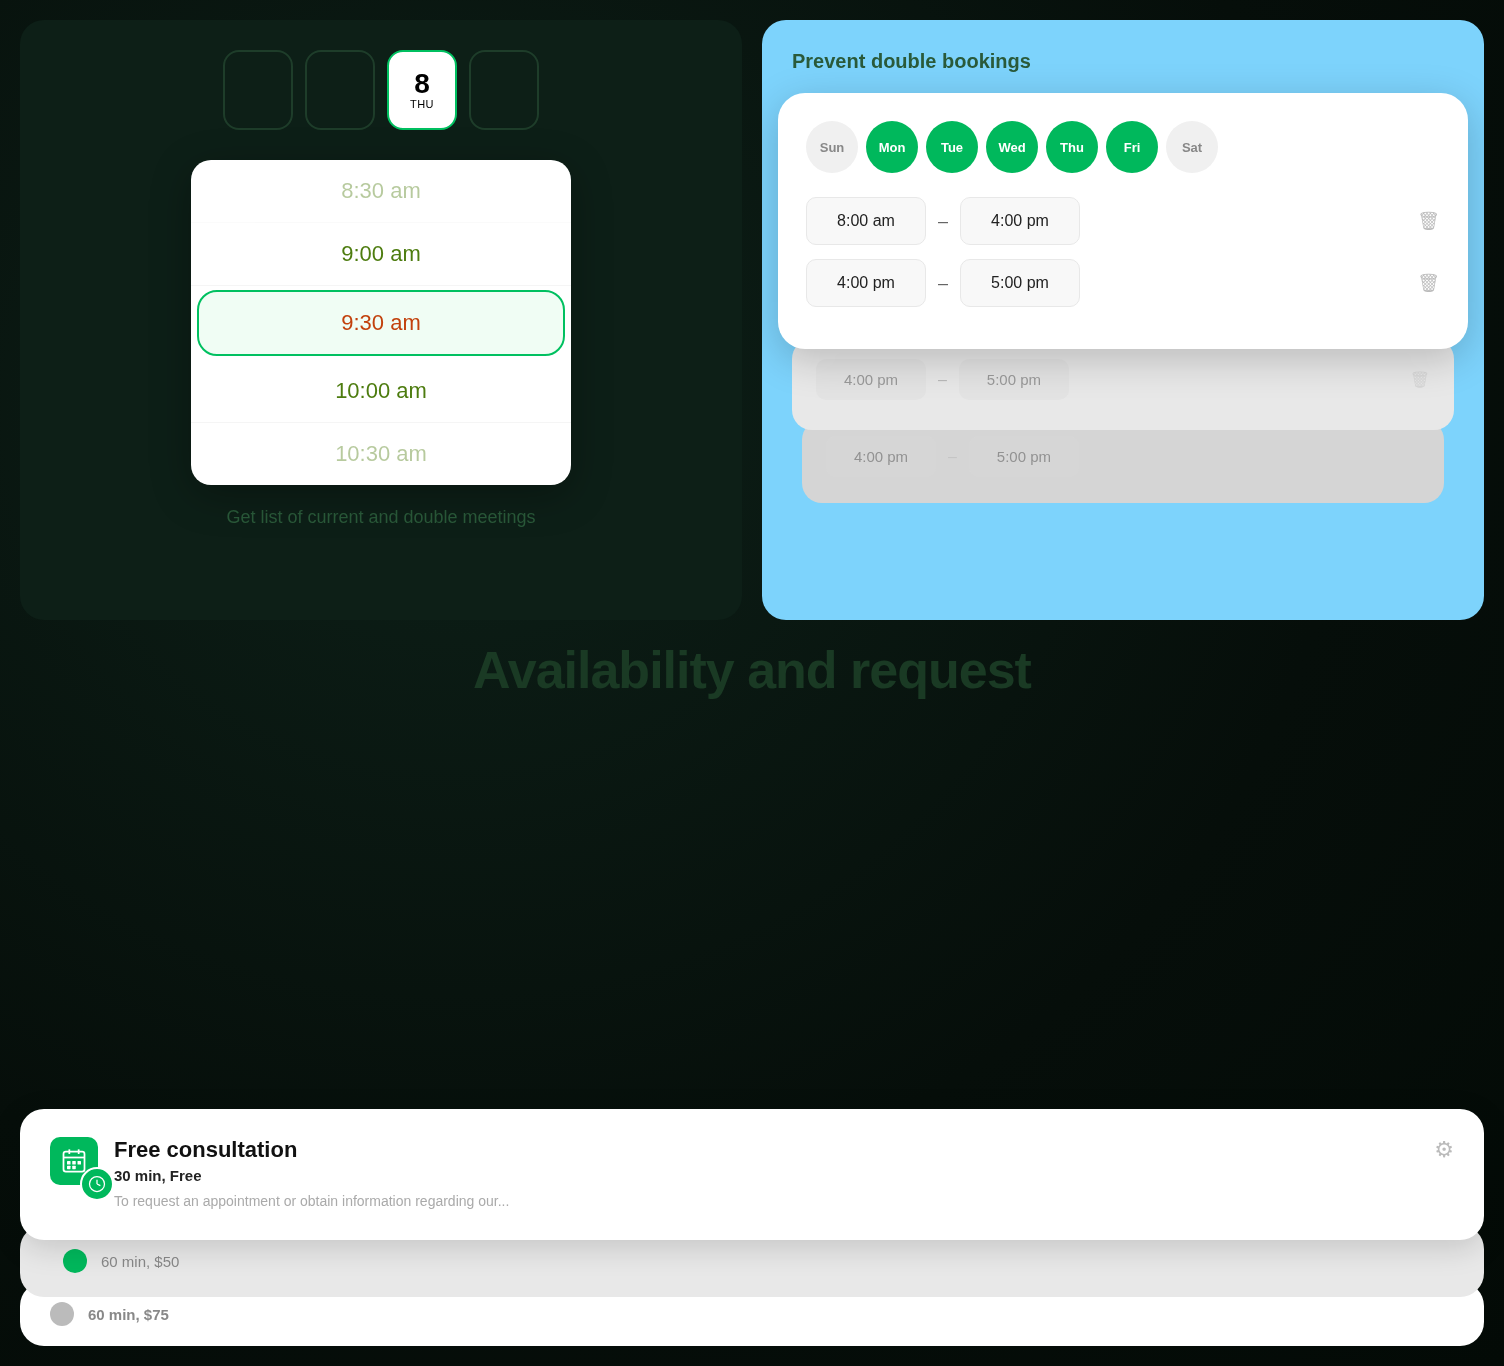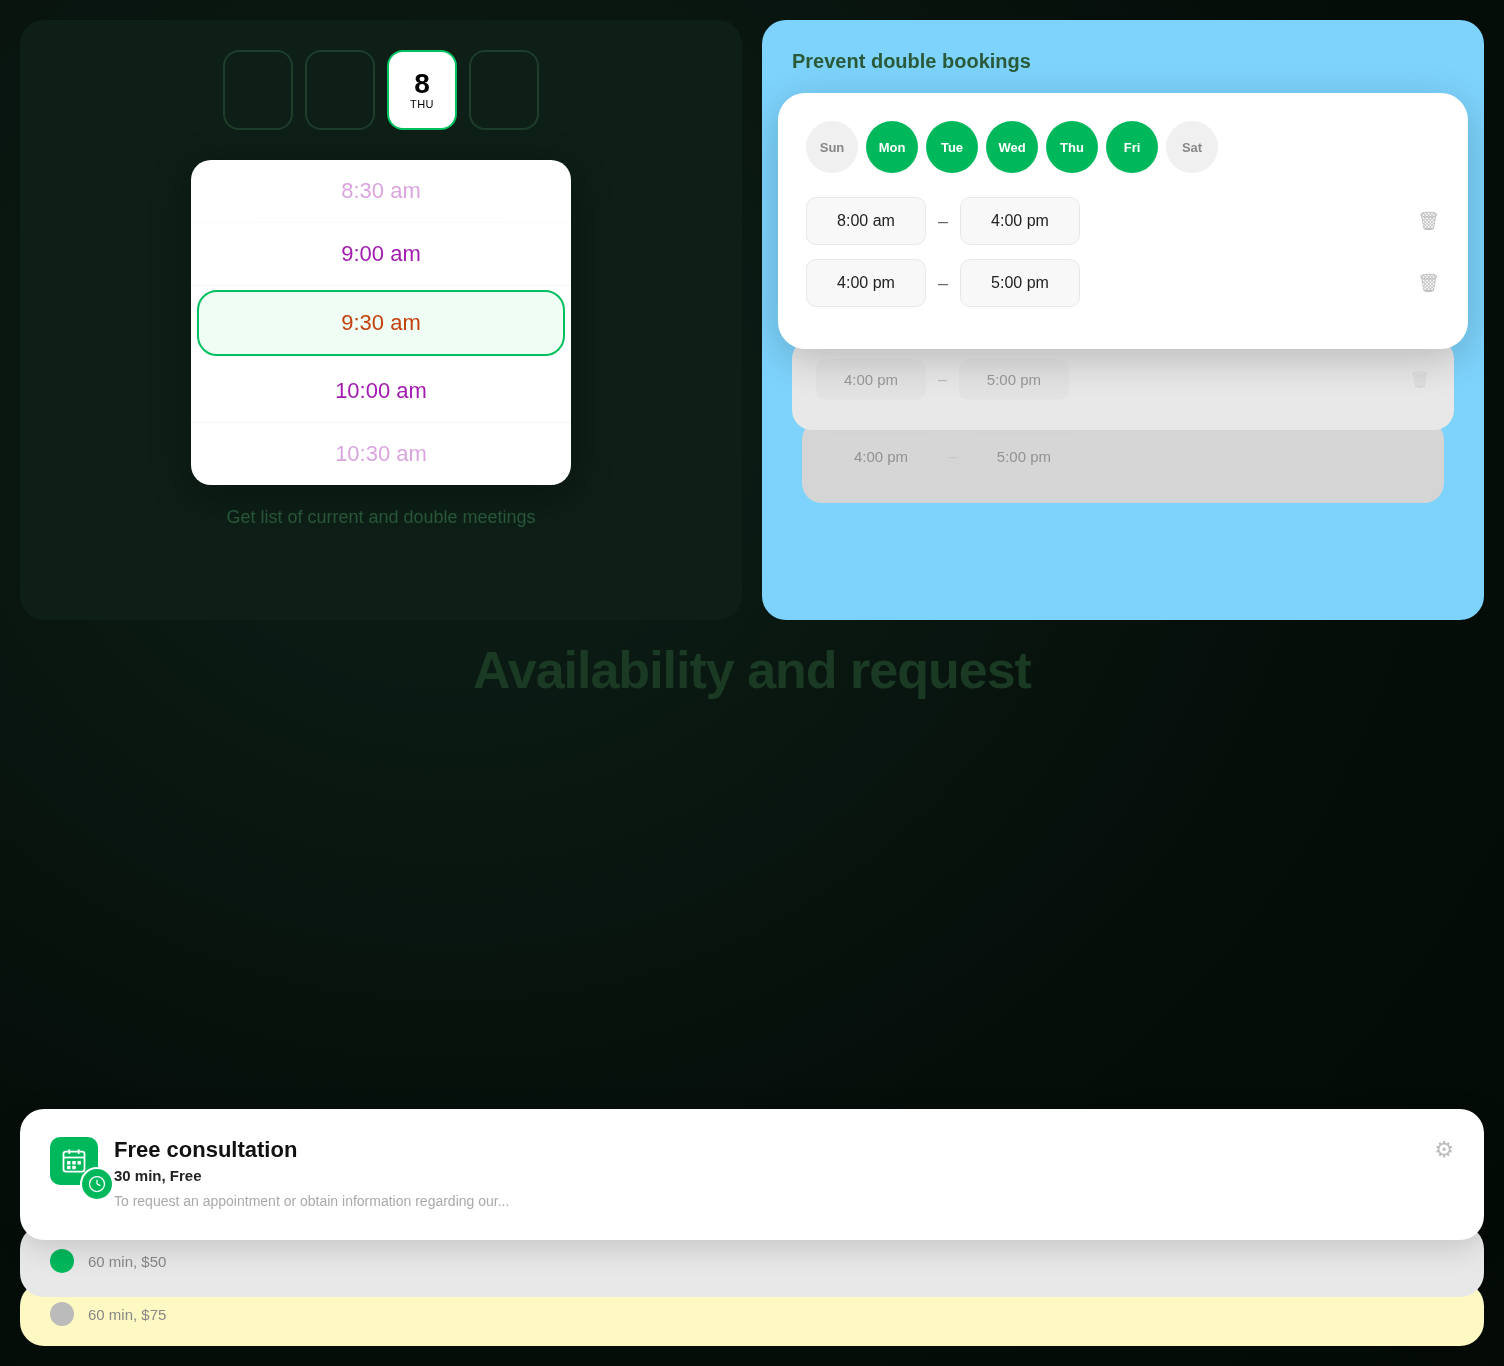--- a/index.html
+++ b/index.html
@@ -92,21 +92,21 @@
       background: white;
       border-radius: 20px;
       overflow: hidden;
       box-shadow: 0 10px 40px rgba(0,0,0,0.3);
     }
 
     .time-item {
       padding: 18px 20px;
       text-align: center;
       font-size: 22px;
-      color: #a21caf;
+      color: #4d7c0f;
       cursor: pointer;
       border-bottom: 1px solid #f5f5f5;
       transition: background 0.2s;
     }
 
     .time-item:last-child {
       border-bottom: none;
     }
 
     .time-item.selected {
@@ -366,37 +366,38 @@
       color: #bbb;
       font-size: 22px;
       cursor: pointer;
       flex-shrink: 0;
     }
 
     
     .service-card-behind {
       background: #e8e8e8;
       border-radius: 24px;
-      padding: 24px 30px;
+      padding: 24px 43px;
       margin-top: -15px;
       position: relative;
       z-index: 2;
       display: flex;
       align-items: center;
     }
 
     .service-card-behind-2 {
-      background: #fef9c3;
+      background: #ffffff;
       border-radius: 24px;
       padding: 20px 30px;
       margin-top: -15px;
       position: relative;
       z-index: 1;
       display: flex;
       align-items: center;
+      font-weight: bold;
     }
 
     .behind-check {
       width: 24px;
       height: 24px;
       background: #00b85c;
       border-radius: 50%;
       margin-right: 14px;
       flex-shrink: 0;
     }

